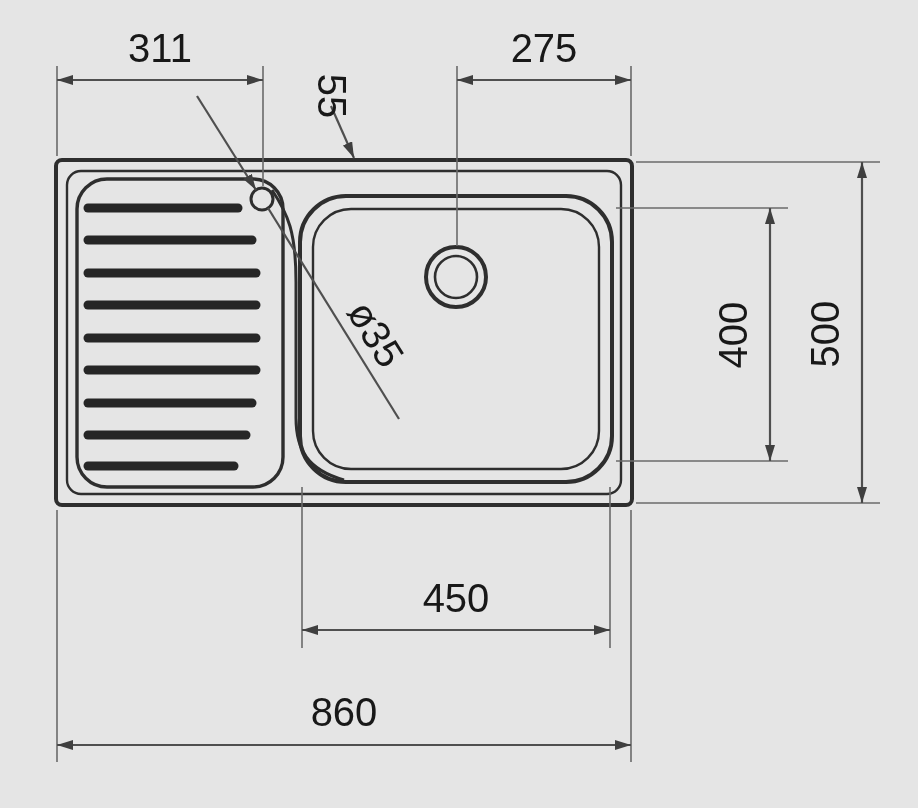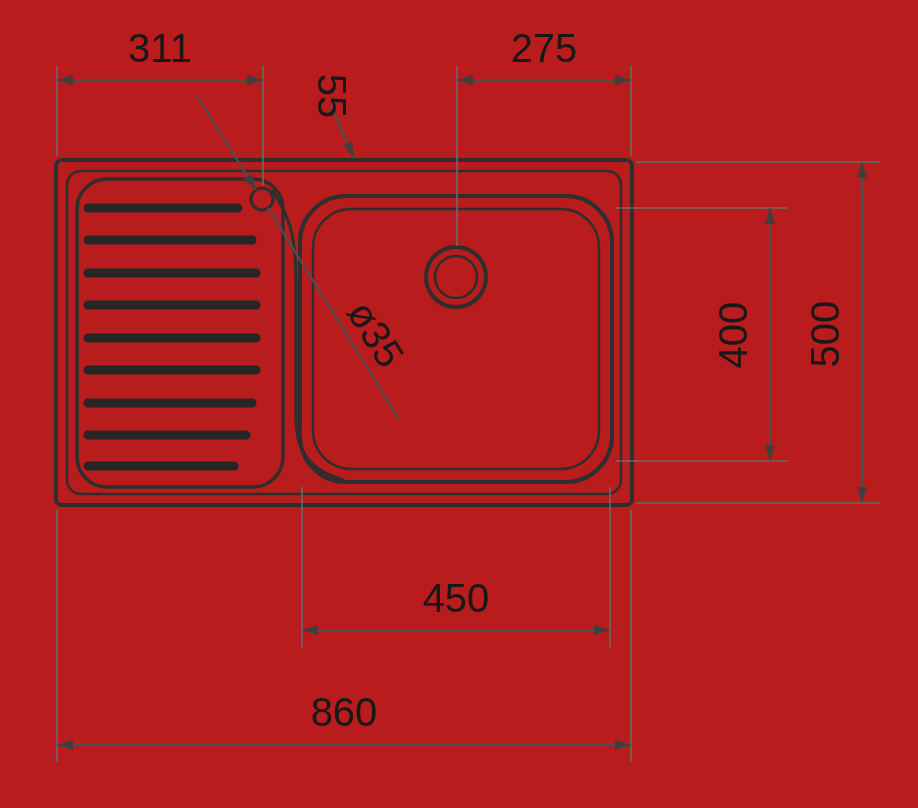--- a/index.html
+++ b/index.html
@@ -1,19 +1,19 @@
 <!DOCTYPE html>
 <html><head>
 <meta charset="utf-8">
 <style>
   html,body{margin:0;padding:0;background:#ffffff;}
   .stage{
     position:relative;
     width:918px;height:808px;
-    background:#b91c1c;
+    background:#e5e5e5;
     font-family:"Liberation Sans", sans-serif;
     overflow:hidden;
   }
   svg{display:block;}
   
   .edge{fill:none;stroke:#2e2e2e;}
   .rib{stroke:#262626;stroke-width:9;stroke-linecap:round;}
   
   .dimline{stroke:#4f4f4f;stroke-width:2.2;fill:none;}
   .extline{stroke:#6a6a6a;stroke-width:1.6;fill:none;}

